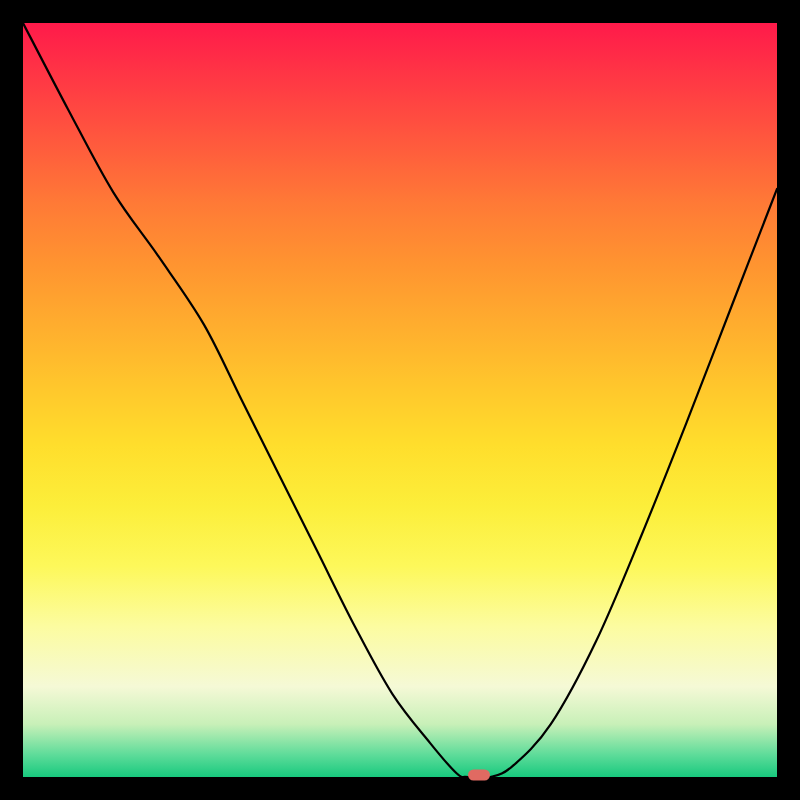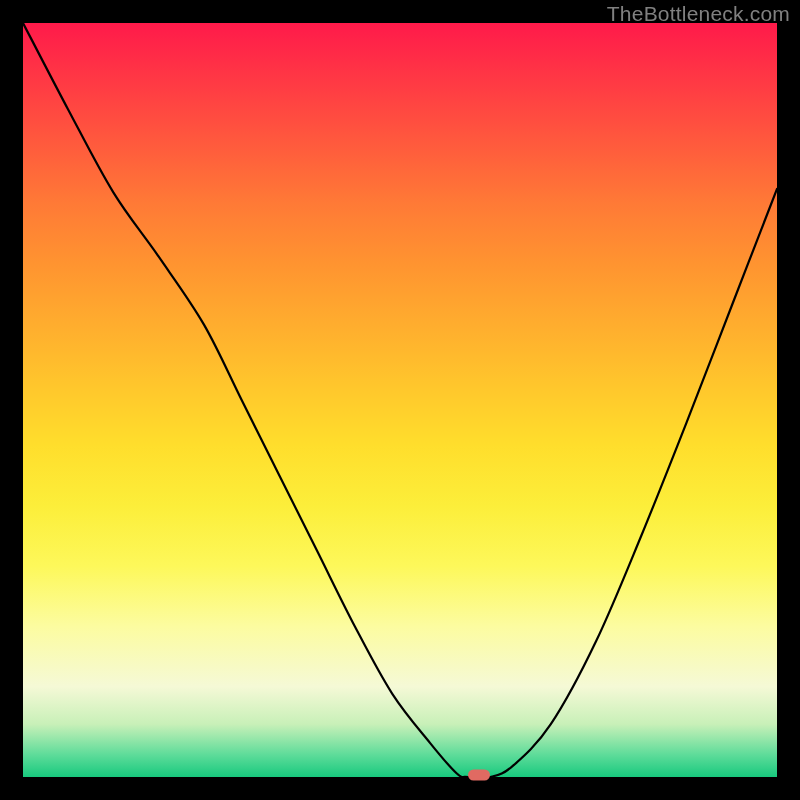--- a/index.html
+++ b/index.html
@@ -72,14 +72,13 @@
 </head>
 <body>
 
 <div class="frame">
   <div class="plot-area">
     <svg class="curve" viewBox="0 0 754 754" preserveAspectRatio="none">
       <path fill="none" stroke="#000" stroke-width="2.2" stroke-linecap="round" d="M 0.00 0.00 C 7.54 14.45, 30.16 58.44, 45.24 86.71 C 60.32 114.99, 75.40 145.15, 90.48 169.65 C 105.56 194.16, 120.64 211.75, 135.72 233.74 C 150.80 255.73, 167.14 277.72, 180.96 301.60 C 194.78 325.48, 206.09 351.87, 218.66 377.00 C 231.23 402.13, 243.79 427.27, 256.36 452.40 C 268.93 477.53, 281.49 502.67, 294.06 527.80 C 306.63 552.93, 319.19 579.32, 331.76 603.20 C 344.33 627.08, 356.89 651.58, 369.46 671.06 C 382.03 690.54, 396.48 706.88, 407.16 720.07 C 417.84 733.26, 427.27 744.58, 433.55 750.23 C 439.83 755.88, 439.20 753.37, 444.86 754.00 C 450.51 754.63, 459.94 755.88, 467.48 754.00 C 475.02 752.12, 480.05 751.49, 490.10 742.69 C 500.15 733.89, 513.98 721.96, 527.80 701.22 C 541.62 680.49, 557.96 649.70, 573.04 618.28 C 588.12 586.86, 603.20 549.16, 618.28 512.72 C 633.36 476.28, 648.44 437.95, 663.52 399.62 C 678.60 361.29, 693.68 321.71, 708.76 282.75 C 723.84 243.79, 746.46 185.36, 754.00 165.88" id="curve-path"></path>
     </svg>
     <div class="marker" id="marker" style="left: 456.17px; top: 751.738px;"></div>
   </div>
-  <div class="watermark">TheBottleneck.com</div>
 </div>
 
 </body></html>

